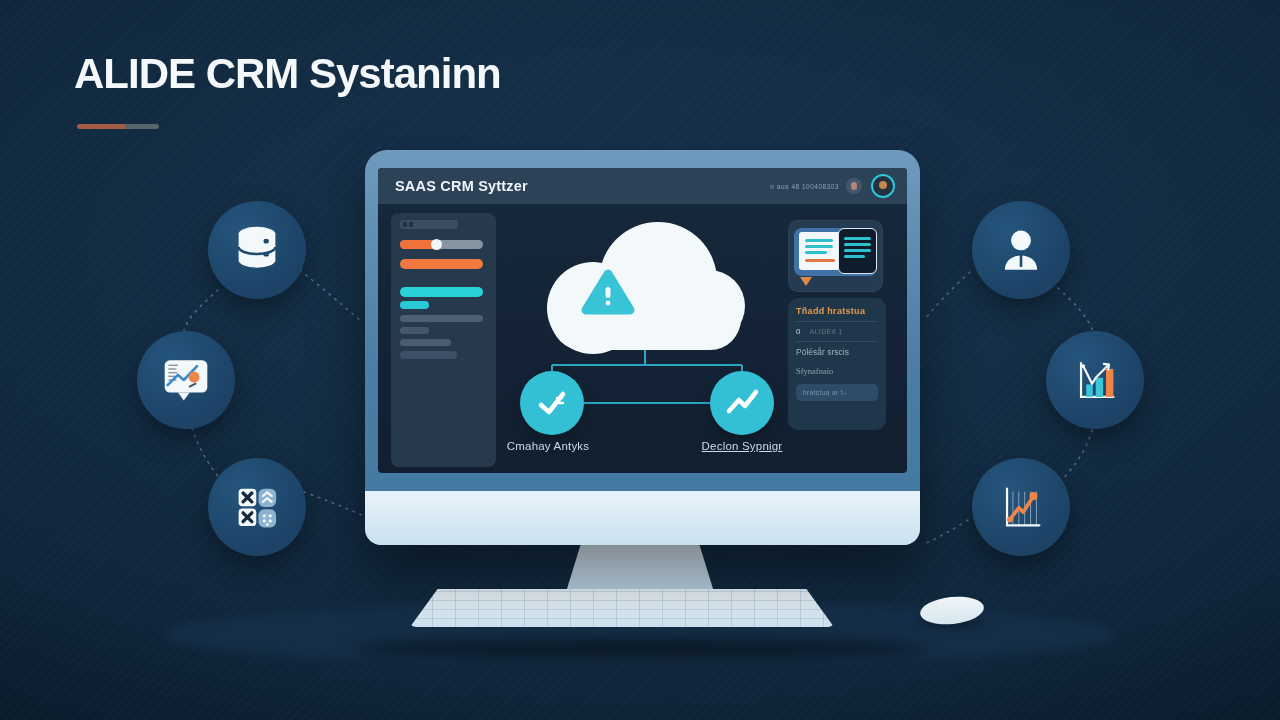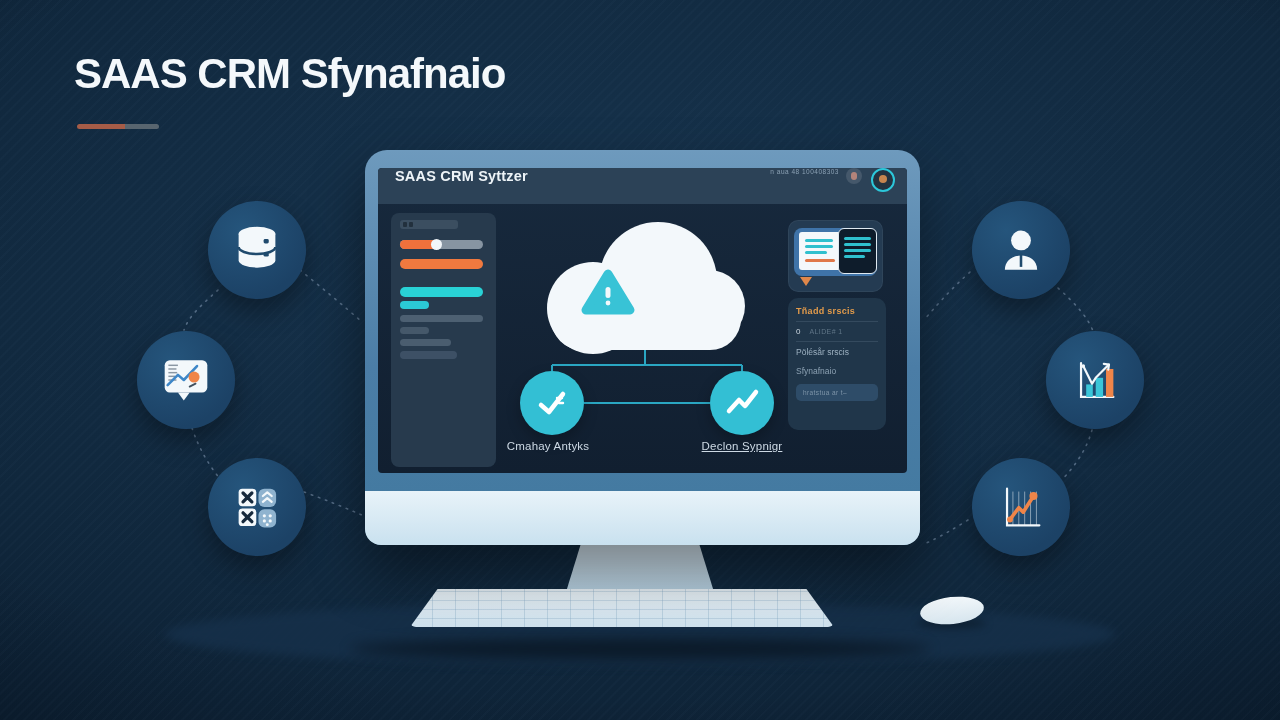--- a/index.html
+++ b/index.html
@@ -41,21 +41,21 @@
   .mouse-shadow{left:918px;top:618px;width:68px;height:10px;border-radius:50%;background:#0b1b2a;filter:blur(4px);opacity:.8;z-index:3;}
 
   
   .monitor{left:365px;top:150px;width:555px;height:395px;z-index:5;border-radius:22px 22px 17px 17px;
     background:linear-gradient(180deg,#6e9abd,#4b7da6 55%,#41799f);
     box-shadow:0 28px 55px rgba(0,0,0,.45);}
   .chin{position:absolute;left:0;right:0;bottom:0;height:54px;border-radius:0 0 16px 16px;
     background:linear-gradient(#e8f3f9,#c9e1ef);}
   .screen{position:absolute;left:13px;top:18px;width:529px;height:305px;border-radius:4px;overflow:hidden;
     background:linear-gradient(#17293d,#111f30);}
-  .screen-header{position:relative;height:36px;background:#2c4257;display:flex;align-items:flex-start;padding:0 12px 0 17px;box-sizing:border-box;}
+  .screen-header{position:relative;height:36px;background:#2c4257;display:flex;align-items:center;padding:0 12px 0 17px;box-sizing:border-box;}
   .app-title{font-size:14.5px;font-weight:bold;color:#eef4f8;letter-spacing:.2px;}
   .header-meta{margin-left:auto;font-size:6.5px;color:#8ba1b4;letter-spacing:.5px;margin-right:7px;}
   .avatar-dim{width:16px;height:16px;border-radius:50%;background:#45586b;margin-right:9px;position:relative;}
   .avatar-dim i{position:absolute;left:5px;top:4px;width:6px;height:8px;border-radius:3px;background:#b4847a;}
   .avatar-ring{width:20px;height:20px;border-radius:50%;border:2px solid #2cc7da;background:#243240;position:relative;}
   .avatar-ring i{position:absolute;left:6px;top:5px;width:8px;height:8px;border-radius:50%;background:#c8854f;}
   .screen-body{position:relative;height:269px;}
 
   
   .sidebar{left:13px;top:9px;bottom:6px;width:105px;background:#273a4d;border-radius:8px;}
@@ -98,21 +98,21 @@
   .book .pageR{position:absolute;left:44px;top:0;width:39px;height:46px;background:#0e1c2b;border-radius:6px;border:1.5px solid #dfe9f1;box-sizing:border-box;}
   .tl{position:absolute;height:3px;border-radius:1.5px;background:#2fc0ce;}
   .ol{position:absolute;height:2.5px;border-radius:1.5px;background:#e0784a;}
   .pointer{position:absolute;left:12px;top:57px;width:0;height:0;border-left:6px solid transparent;border-right:6px solid transparent;border-top:9px solid #e0874a;}
   .list{left:410px;top:94px;width:98px;height:132px;background:#20364a;border-radius:10px;box-sizing:border-box;padding:8px 8px 7px;}
   .list .head{color:#e29b4b;font-size:9px;font-weight:bold;letter-spacing:.3px;}
   .list hr{border:none;border-top:1px solid rgba(180,200,220,.14);margin:5px 0;}
   .row0{display:flex;align-items:baseline;gap:9px;}
   .row0 .k{color:#cfdae3;font-size:8px;} .row0 .v{color:#5f7587;font-size:7px;letter-spacing:.4px;}
   .rowt{color:#9db1c1;font-size:8.5px;}
-  .rowt2{color:#8ba0b2;font-size:8.5px;margin-top:9px;}
+  .rowt2{color:#8ba0b2;font-size:8.5px;margin-top:9px;font-family:Liberation Serif, serif;}
   .list .footer{margin-top:8px;background:#2e4c68;border-radius:5px;padding:5px 7px;color:#7e95a9;font-size:6.5px;letter-spacing:.4px;}
 
   
   .sat{width:98px;height:98px;border-radius:50%;z-index:6;display:flex;align-items:center;justify-content:center;
     background:radial-gradient(circle at 35% 30%, #25557c, #1c4266 72%);box-shadow:0 12px 26px rgba(0,0,0,.35);}
   .sat-db{left:208px;top:201px;} .sat-report{left:137px;top:331px;} .sat-grid{left:208px;top:458px;}
   .sat-user{left:972px;top:201px;} .sat-bar{left:1046px;top:331px;} .sat-line{left:972px;top:458px;}
 </style>
 </head>
 <body>
@@ -125,21 +125,21 @@
       <path d="M218,290 C198,308 188,318 184,330"></path>
       <path d="M192,428 C200,452 212,470 226,486"></path>
       <path d="M304,492 C326,500 346,508 364,516"></path>
       <path d="M970,272 C950,290 936,306 924,320"></path>
       <path d="M1058,288 C1076,304 1088,318 1093,331"></path>
       <path d="M1092,430 C1086,452 1072,470 1056,486"></path>
       <path d="M968,520 C952,530 938,538 924,544"></path>
     </g>
   </svg>
 
-  <h1 class="abs page-title">SAAS CRM Sfynafnaio</h1>
+  <h1 class="abs page-title">ALIDE CRM Systaninn</h1>
   <div class="abs title-underline">
     <span class="u1"></span>
     <span class="u2"></span>
   </div>
 
   <div class="abs desk"></div>
   <div class="abs desk-shadow"></div>
   <div class="abs stand"></div>
   <div class="abs keyboard"></div>
   <div class="abs mouse-shadow"></div>
@@ -229,21 +229,21 @@
               <span class="tl" style="left:5px;top:8px;width:27px;"></span>
               <span class="tl" style="left:5px;top:14px;width:27px;"></span>
               <span class="tl" style="left:5px;top:20px;width:27px;"></span>
               <span class="tl" style="left:5px;top:26px;width:21px;"></span>
             </div>
           </div>
           <div class="pointer"></div>
         </div>
 
         <div class="abs list">
-          <div class="head">Tñadd srscis</div>
+          <div class="head">Tñadd hratstua</div>
           <hr>
           <div class="row0">
             <span class="k">0</span>
             <span class="v">ALIDE# 1</span>
           </div>
           <hr>
           <div class="rowt">Pölésår srscis</div>
           <div class="rowt2">Sfynafnaio</div>
           <div class="footer">hratstua ar t–</div>
         </div>

